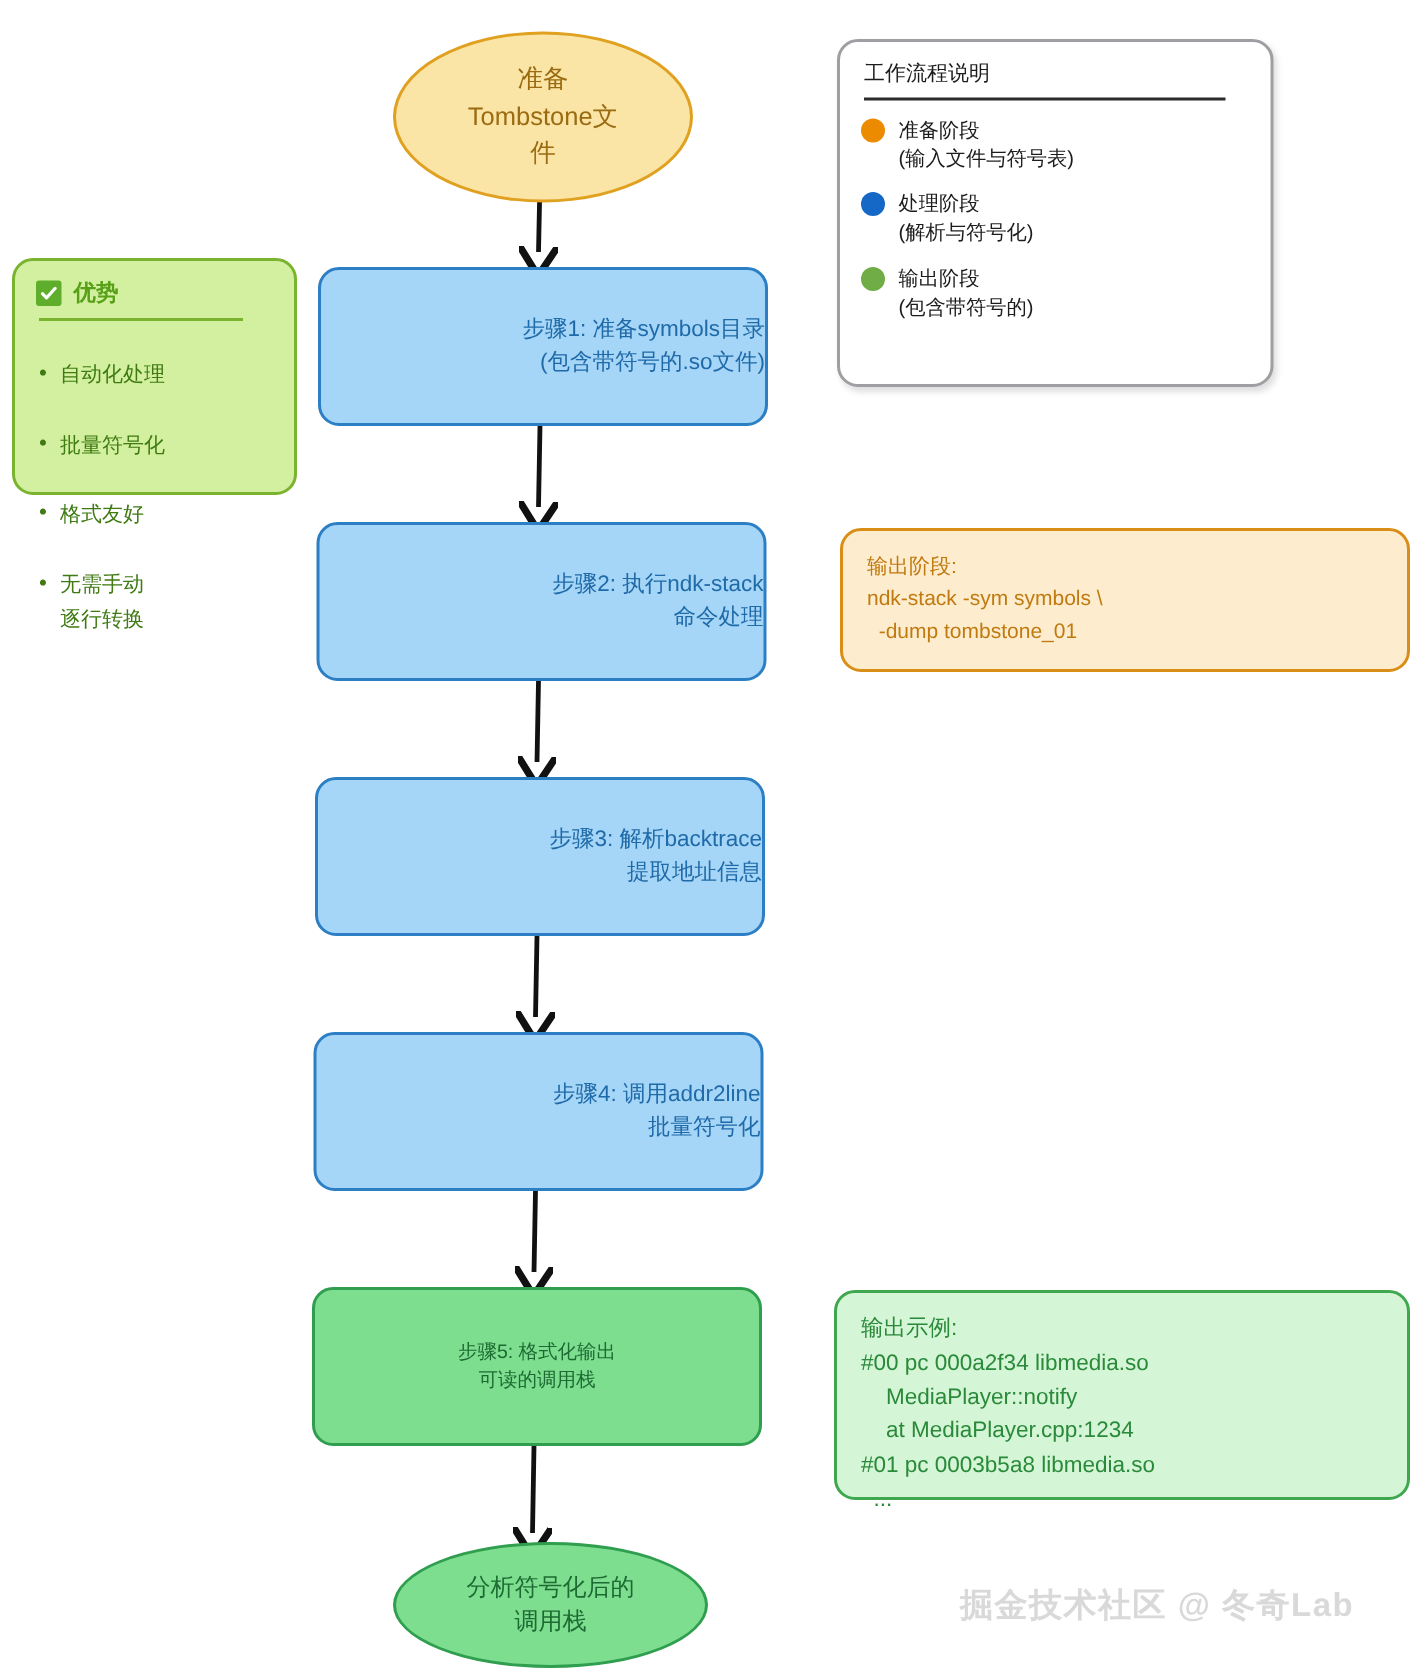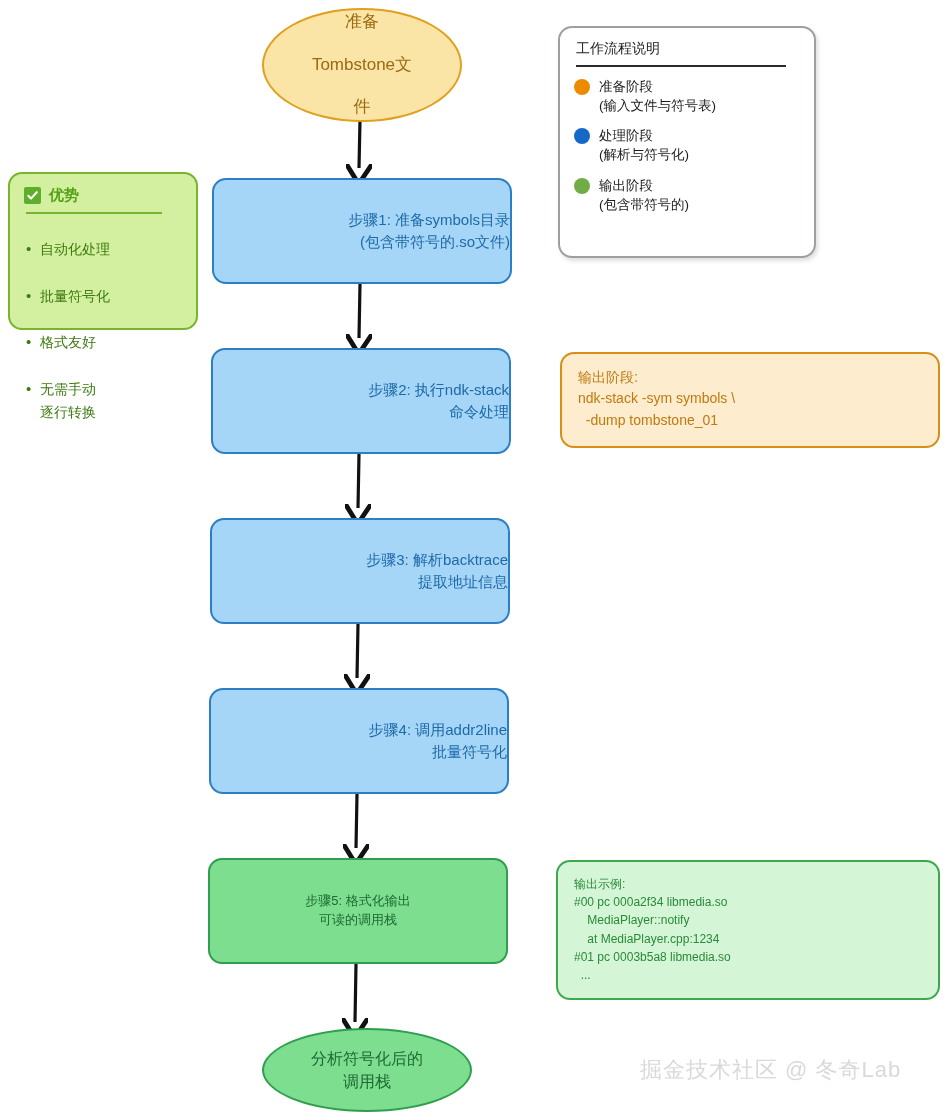--- a/index.html
+++ b/index.html
@@ -180,21 +180,21 @@
   .code-text {
     margin: 0;
     font-family: "Liberation Sans", "DejaVu Sans", sans-serif;
     font-size: 14px;
     line-height: 1.52;
     white-space: pre-wrap;
   }
   .out-text {
     margin: 0;
     font-family: "Liberation Sans", "DejaVu Sans", sans-serif;
-    font-size: 12px;
+    font-size: 15px;
     line-height: 1.52;
     white-space: pre-wrap;
   }
 
   .watermark {
     position: absolute;
     font-size: 22px;
     color: #d9d9d9;
     letter-spacing: 1px;
     white-space: nowrap;
@@ -224,21 +224,21 @@
     <g stroke="#111111" stroke-width="3.2" fill="none" marker-end="url(#arrowhead)">
       <path d="M360,120 L359,168"></path>
       <path d="M360,284 L359,338"></path>
       <path d="M359,454 L358,508"></path>
       <path d="M358,624 L357,678"></path>
       <path d="M357,794 L356,848"></path>
       <path d="M356,964 L355,1022"></path>
     </g>
   </svg>
 
-  <div class="node ellipse-node start-ellipse" style="left:262px; top:8px; width:200px; height:114px;justify-content:space-between;">
+  <div class="node ellipse-node start-ellipse" style="left:262px; top:21px; width:200px; height:114px;">
     <span class="line">准备</span>
     <span class="line">Tombstone文</span>
     <span class="line">件</span>
   </div>
 
   <div class="node rect-node step-blue" style="left:212px; top:178px; width:300px; height:106px;">
     <span class="line">步骤1: 准备symbols目录</span>
     <span class="line">(包含带符号的.so文件)</span>
   </div>
 
@@ -279,21 +279,21 @@
     <div class="adv-rule"></div>
     <ul class="adv-list">
       <li>自动化处理</li>
       <li>批量符号化</li>
       <li>格式友好</li>
       <li>无需手动
 逐行转换</li>
     </ul>
   </div>
 
-  <div class="card card-legend" style="left:558px; top:26px; width:258px; height:232px; padding:12px 14px;">
+  <div class="card card-legend" style="left:558px; top:26px; width:291px; height:232px; padding:12px 14px;">
     <div class="legend-title">工作流程说明</div>
     <div class="legend-rule"></div>
 
     <div class="legend-item">
       <span class="legend-dot" style="background:#ED8B00;"></span>
       <span class="legend-text">准备阶段
 (输入文件与符号表)</span>
     </div>
 
     <div class="legend-item">
@@ -317,15 +317,15 @@
 
   <div class="card card-output" style="left:556px; top:860px; width:384px; height:140px; padding:13px 16px;">
     <div class="out-text">输出示例:</div>
     <div class="out-text">#00 pc 000a2f34 libmedia.so
     MediaPlayer::notify
     at MediaPlayer.cpp:1234
 #01 pc 0003b5a8 libmedia.so
   ...</div>
   </div>
 
-  <div class="watermark" style="left:640px; top:1055px;">掘金技术社区 @ 冬奇Lab</div>
+  <div class="watermark" style="left:640px; top:1055px;font-weight:bold;">掘金技术社区 @ 冬奇Lab</div>
 
 </div>
 
 </body></html>

